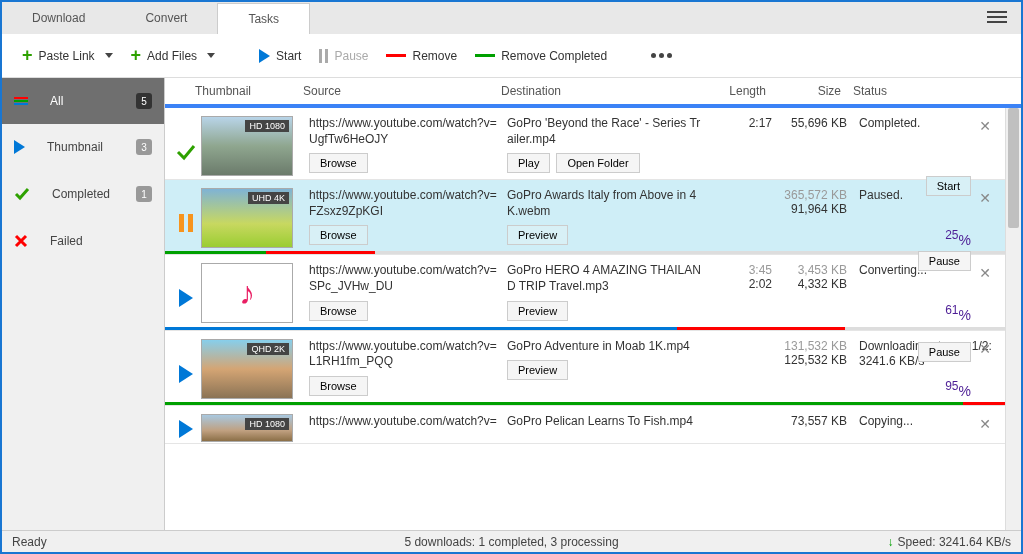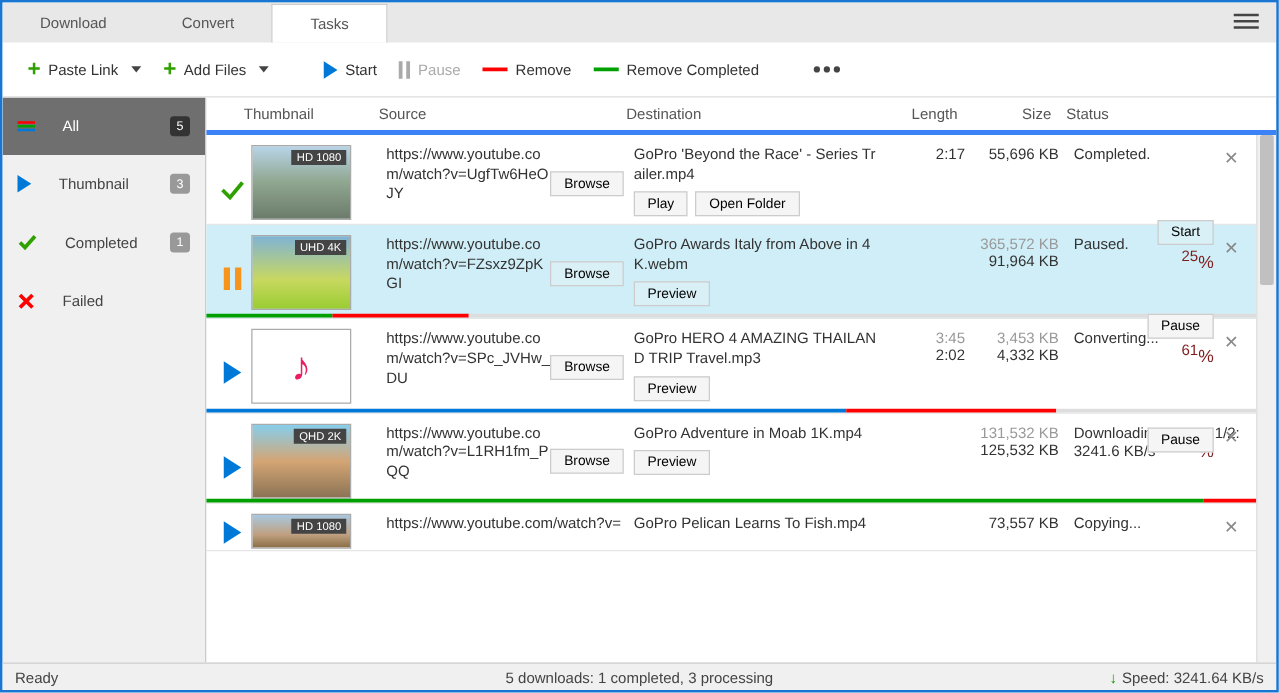--- a/index.html
+++ b/index.html
@@ -35,39 +35,39 @@
 .c-size{width:75px;text-align:right}
 .c-stat{flex:1;padding-left:12px}
 .rows{flex:1;overflow-y:auto;overflow-x:hidden}
 .row{display:flex;align-items:flex-start;padding:8px 6px 0 6px;border-bottom:1px solid #e5e5e5;position:relative}
 .row.paused{background:#cfeef7}
 .status-ic{width:30px;display:flex;justify-content:center;padding-top:26px}
 .pause-sv{display:flex;gap:4px}
 .pause-sv span{width:5px;height:18px;background:#f7941d}
 .play-sv{width:0;height:0;border-left:14px solid #0078d7;border-top:9px solid transparent;border-bottom:9px solid transparent}
 .thumb{width:108px}
-.thumb-box{width:80px;height:60px;background:#888;position:relative;border:1px solid #aaa;display:flex;align-items:center;justify-content:center}
+.thumb-box{width:92px;height:60px;background:#888;position:relative;border:1px solid #aaa;display:flex;align-items:center;justify-content:center}
 .thb1{background:linear-gradient(180deg,#b8d4e8 0%,#8fa68f 50%,#6b7b6b 100%)}
 .thb2{background:linear-gradient(180deg,#7fb3d5 0%,#c8d860 60%,#9acd32 100%)}
 .thb4{background:linear-gradient(180deg,#87ceeb 0%,#d4a574 50%,#8b7355 100%)}
 .thb5{background:linear-gradient(180deg,#a8c8e0 0%,#c0a080 60%,#8b6f47 100%)}
 .thb-note{background:#fff}
 .badge-res{position:absolute;top:3px;right:3px;background:#444;color:#fff;font-size:9px;padding:1px 4px}
 .note-ic{font-size:32px;color:#e91e63}
-.col-src{width:198px;display:flex;padding-right:8px}
+.col-src{width:198px;display:flex;flex-direction:column;padding-right:8px}
 .col-dest{width:205px;display:flex;flex-direction:column;padding-right:8px}
 .txt{color:#333;line-height:1.3;word-break:break-all}
 .btn-row{margin-top:auto;padding:6px 0;display:flex;gap:6px}
 .sbtn{background:#f5f5f5;border:1px solid #ccc;padding:3px 10px;cursor:pointer;font-size:11px}
 .row.paused .sbtn{background:#d8f0f6}
 .col-len{width:60px;text-align:right;color:#333}
 .col-size{width:75px;text-align:right;color:#333}
 .gray{color:#999}
 .col-stat{flex:1;padding-left:12px;position:relative}
-.pct{position:absolute;right:28px;top:0;font-size:24px;color:#7f1d1d;font-weight:300}
+.pct{position:absolute;right:28px;top:29px;font-size:24px;color:#4c1d95;font-weight:300}
 .pct sub{font-size:14px}
 .close-x{position:absolute;right:8px;top:2px;color:#888;cursor:pointer;font-size:14px}
 .action{position:absolute;right:28px;bottom:8px}
 .progbar{position:absolute;left:0;right:0;bottom:0;height:3px;display:flex}
 .pg-grn{background:#00a000}
 .pg-blu{background:#0078d7}
 .pg-red{background:red}
 .pg-gry{background:#ddd}
 .statusbar{height:22px;background:#f0f0f0;border-top:1px solid #ccc;display:flex;align-items:center;padding:0 10px;color:#444}
 .sb-center{position:absolute;left:50%;transform:translateX(-50%)}

